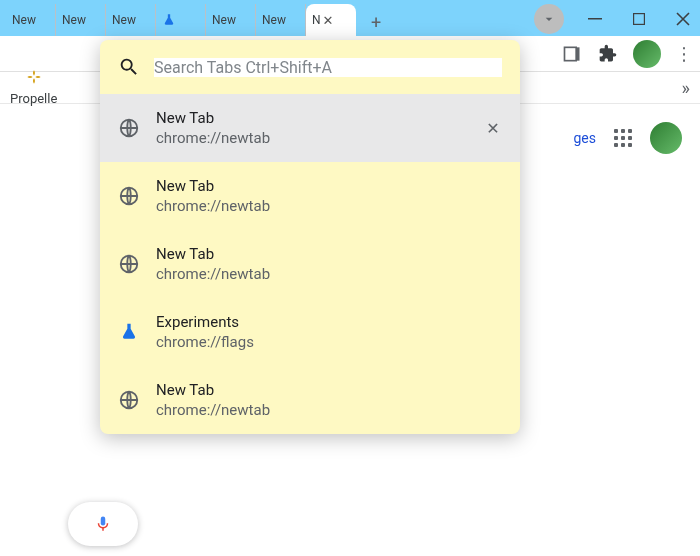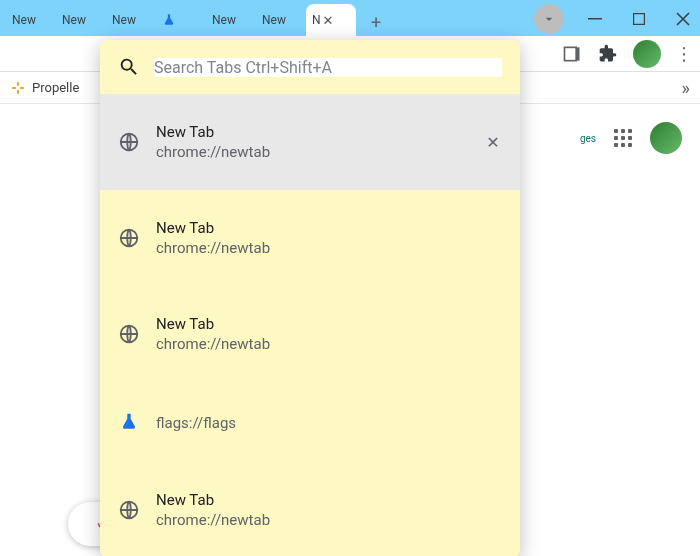--- a/index.html
+++ b/index.html
@@ -20,44 +20,44 @@
   .account-chip svg { width: 16px; height: 16px; }
 
   
   .toolbar { height: 36px; background: #fff; border-bottom: 1px solid #e0e0e0; display: flex; align-items: center; justify-content: flex-end; padding: 0 8px; gap: 14px; }
   .toolbar-icon { width: 22px; height: 22px; display: flex; align-items: center; justify-content: center; color: #5f6368; }
   .avatar { width: 28px; height: 28px; border-radius: 50%; background: linear-gradient(135deg,#2e7d32,#66bb6a); display:flex;align-items:center;justify-content:center;color:#fff;font-size:11px; }
   .menu-dots { font-size: 18px; color: #5f6368; letter-spacing: -1px; }
 
   
   .bookmarkbar { height: 32px; background: #fff; border-bottom: 1px solid #e8e8e8; display: flex; align-items: center; padding: 0 10px; font-size: 13px; color: #3c4043; justify-content: space-between; }
-  .bookmark-item { display: flex; align-items: center; gap: 6px; }
+  .bookmark-item { display: flex; align-items: center; gap: 6px; flex-direction: column; }
   .bm-overflow { color: #5f6368; font-size: 18px; }
 
   
   .ntp { position: relative; height: calc(556px - 36px - 36px - 32px); }
   .ntp-topright { position: absolute; top: 18px; right: 18px; display: flex; align-items: center; gap: 18px; }
-  .ntp-link { font-size: 10px; color: #0f766e; }
+  .ntp-link { font-size: 14px; color: #1d4ed8; }
   .apps-grid { display: grid; grid-template-columns: repeat(3, 4px); grid-template-rows: repeat(3, 4px); gap: 3px; }
   .apps-grid span { width: 4px; height: 4px; background: #5f6368; border-radius: 1px; }
   .avatar-big { width: 32px; height: 32px; border-radius: 50%; background: linear-gradient(135deg,#2e7d32,#66bb6a); }
   .searchbox { position: absolute; left: 68px; bottom: 10px; width: 70px; height: 44px; border-radius: 22px; background: #fff; box-shadow: 0 1px 6px rgba(32,33,36,.28); display: flex; align-items: center; justify-content: center; }
   .mic { width: 18px; height: 18px; }
 
   
   .popup { position: absolute; top: 40px; left: 100px; width: 420px; background: #fef9c3; border-radius: 8px; box-shadow: 0 4px 20px rgba(0,0,0,.25); overflow: hidden; z-index: 50; }
   .popup-search { display: flex; align-items: center; padding: 16px 18px; gap: 14px; }
   .popup-search input { border: none; outline: none; font-size: 16px; color: #5f6368; flex: 1; }
   .popup-search input::placeholder { color: #80868b; }
   .search-icon { width: 22px; height: 22px; }
   .text-cursor { position: absolute; left: 235px; top: 66px; width: 14px; height: 22px; display:flex; align-items:center; justify-content:center; }
   .text-cursor svg { width: 12px; height: 20px; }
 
   .popup-list { }
-  .popup-item { display: flex; align-items: center; padding: 29px 18px; gap: 16px; position: relative; }
+  .popup-item { display: flex; align-items: center; padding: 15px 18px; gap: 16px; position: relative; }
   .popup-item.highlight { background: #e8e8e9; }
   .popup-item .item-icon { width: 22px; height: 22px; color: #5f6368; flex-shrink: 0; display:flex;align-items:center;justify-content:center; }
   .popup-item .texts { flex: 1; }
   .popup-item .title { font-size: 15px; color: #202124; }
   .popup-item .url { font-size: 15px; color: #5f6368; margin-top: 2px; }
   .popup-item .close-x { width: 18px; height: 18px; color: #5f6368; font-size: 16px; display:flex;align-items:center;justify-content:center; }
 
   .flask-blue { fill: #1a73e8; }
 
 </style>
@@ -217,21 +217,22 @@
       </div>
     </div>
 
     <div class="popup-item">
       <div class="item-icon">
         <svg viewBox="0 0 24 24" width="20" height="20">
             <path class="flask-blue" d="M10 2v6l-5 9c-.7 1.3.2 3 1.7 3h10.6c1.5 0 2.4-1.7 1.7-3l-5-9V2h-4z"></path>
           </svg>
       </div>
       <div class="texts">
-        <div class="url">flags://flags</div>
+        <div class="title">Experiments</div>
+        <div class="url">chrome://flags</div>
       </div>
     </div>
 
     <div class="popup-item">
       <div class="item-icon">
         <svg viewBox="0 0 24 24" width="22" height="22">
             <circle cx="12" cy="12" r="9" fill="none" stroke="#5f6368" stroke-width="2"></circle>
             <path d="M3 12h18M12 3c2.5 2.5 2.5 15 0 18M12 3c-2.5 2.5-2.5 15 0 18" fill="none" stroke="#5f6368" stroke-width="2"></path>
           </svg>
       </div>

